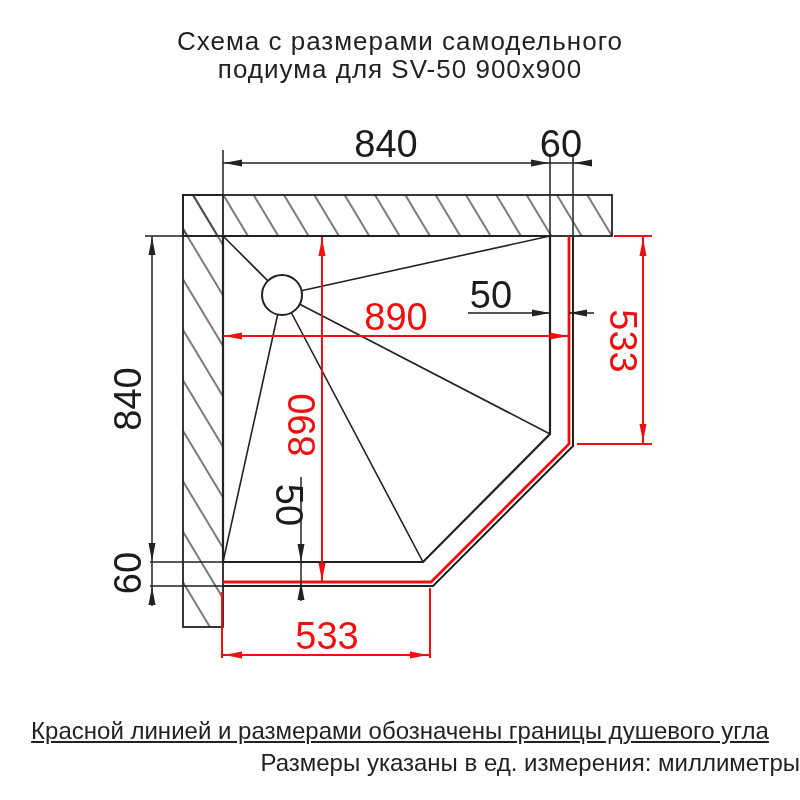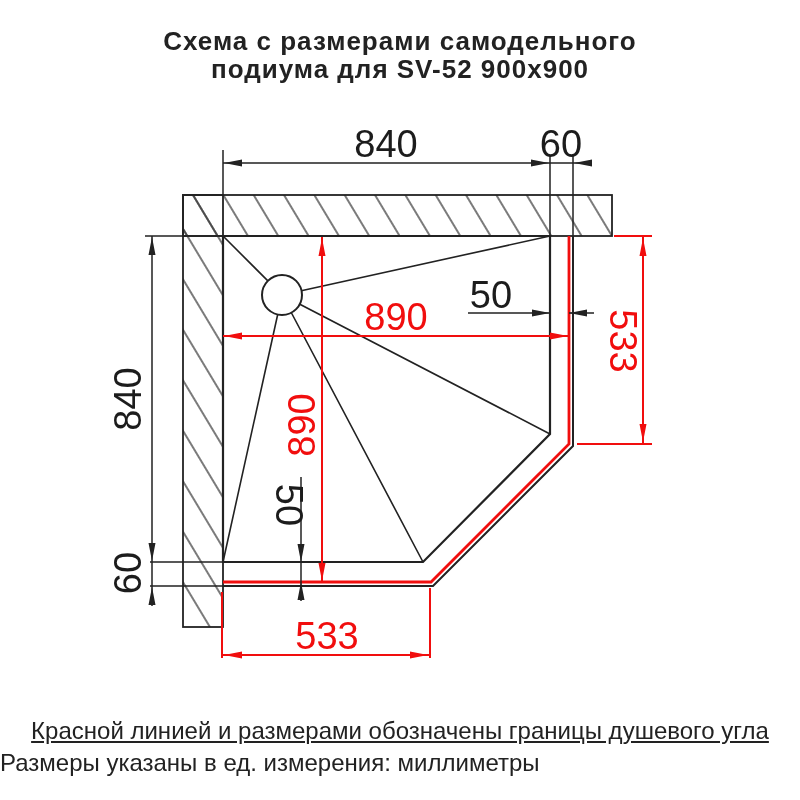--- a/index.html
+++ b/index.html
@@ -1,35 +1,35 @@
 <!DOCTYPE html>
 <html><head>
 <meta charset="utf-8">
 <style>
   html,body{margin:0;padding:0;background:#ffffff;}
   .stage{position:relative;width:800px;height:800px;background:#ffffff;overflow:hidden;
          font-family:"Liberation Sans",sans-serif;color:#202020;}
   .stage svg{position:absolute;left:0;top:0;}
   .title{position:absolute;top:27px;left:0;width:800px;text-align:center;
-         font-size:26px;line-height:28px;letter-spacing:1px;color:#222222;font-weight:bold;}
+         font-size:26px;line-height:28px;letter-spacing:1px;color:#222222;}
   .footnote1{position:absolute;top:717px;left:0;width:800px;text-align:center;
          font-size:24px;color:#222222;text-decoration:underline;}
-  .footnote2{position:absolute;top:749px;left:0;width:800px;text-align:left;
+  .footnote2{position:absolute;top:749px;left:0;width:800px;text-align:right;
          font-size:24px;color:#222222;}
   .dimtxt{font-size:38px;fill:#1c1c1c;text-anchor:middle;font-family:"Liberation Sans",sans-serif;}
   .dimred{fill:#f10e0e;}
 </style>
 </head>
 <body>
 
 <div class="stage">
 
   <div class="title">
     <div>Схема с размерами самодельного</div>
-    <div>подиума для SV-52 900x900</div>
+    <div>подиума для SV-50 900x900</div>
   </div>
 
   <svg width="800" height="800" viewBox="0 0 800 800">
     <defs>
       <pattern id="hatch" width="26" height="26" patternUnits="userSpaceOnUse" patternTransform="rotate(-31)">
         <line x1="13" y1="-2" x2="13" y2="28" stroke="#333333" stroke-width="1.3"></line>
       </pattern>
     </defs>
 
     <g>

